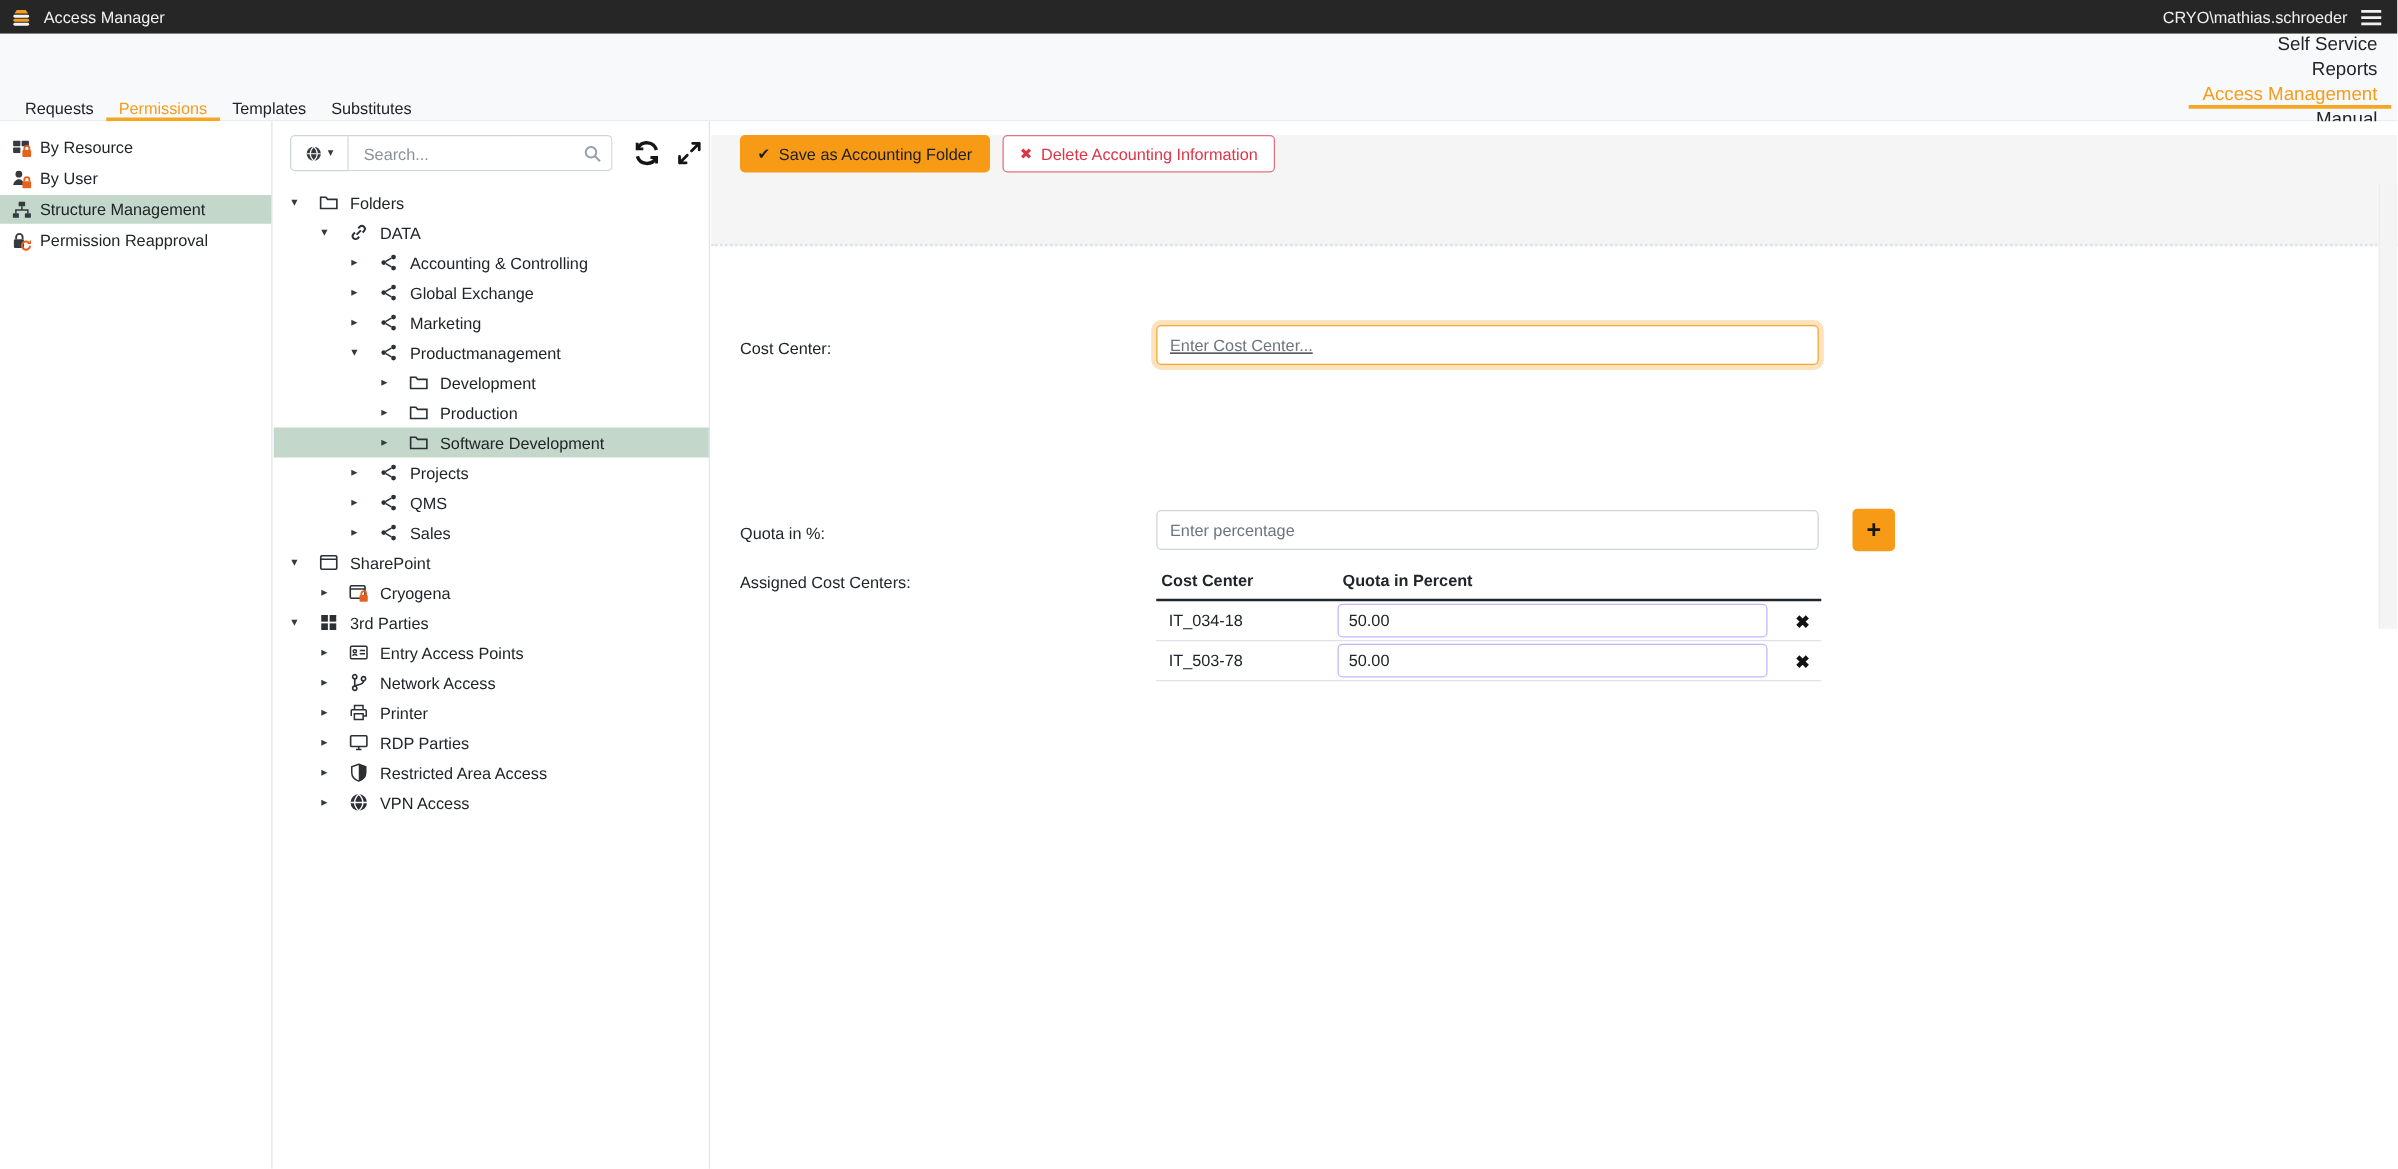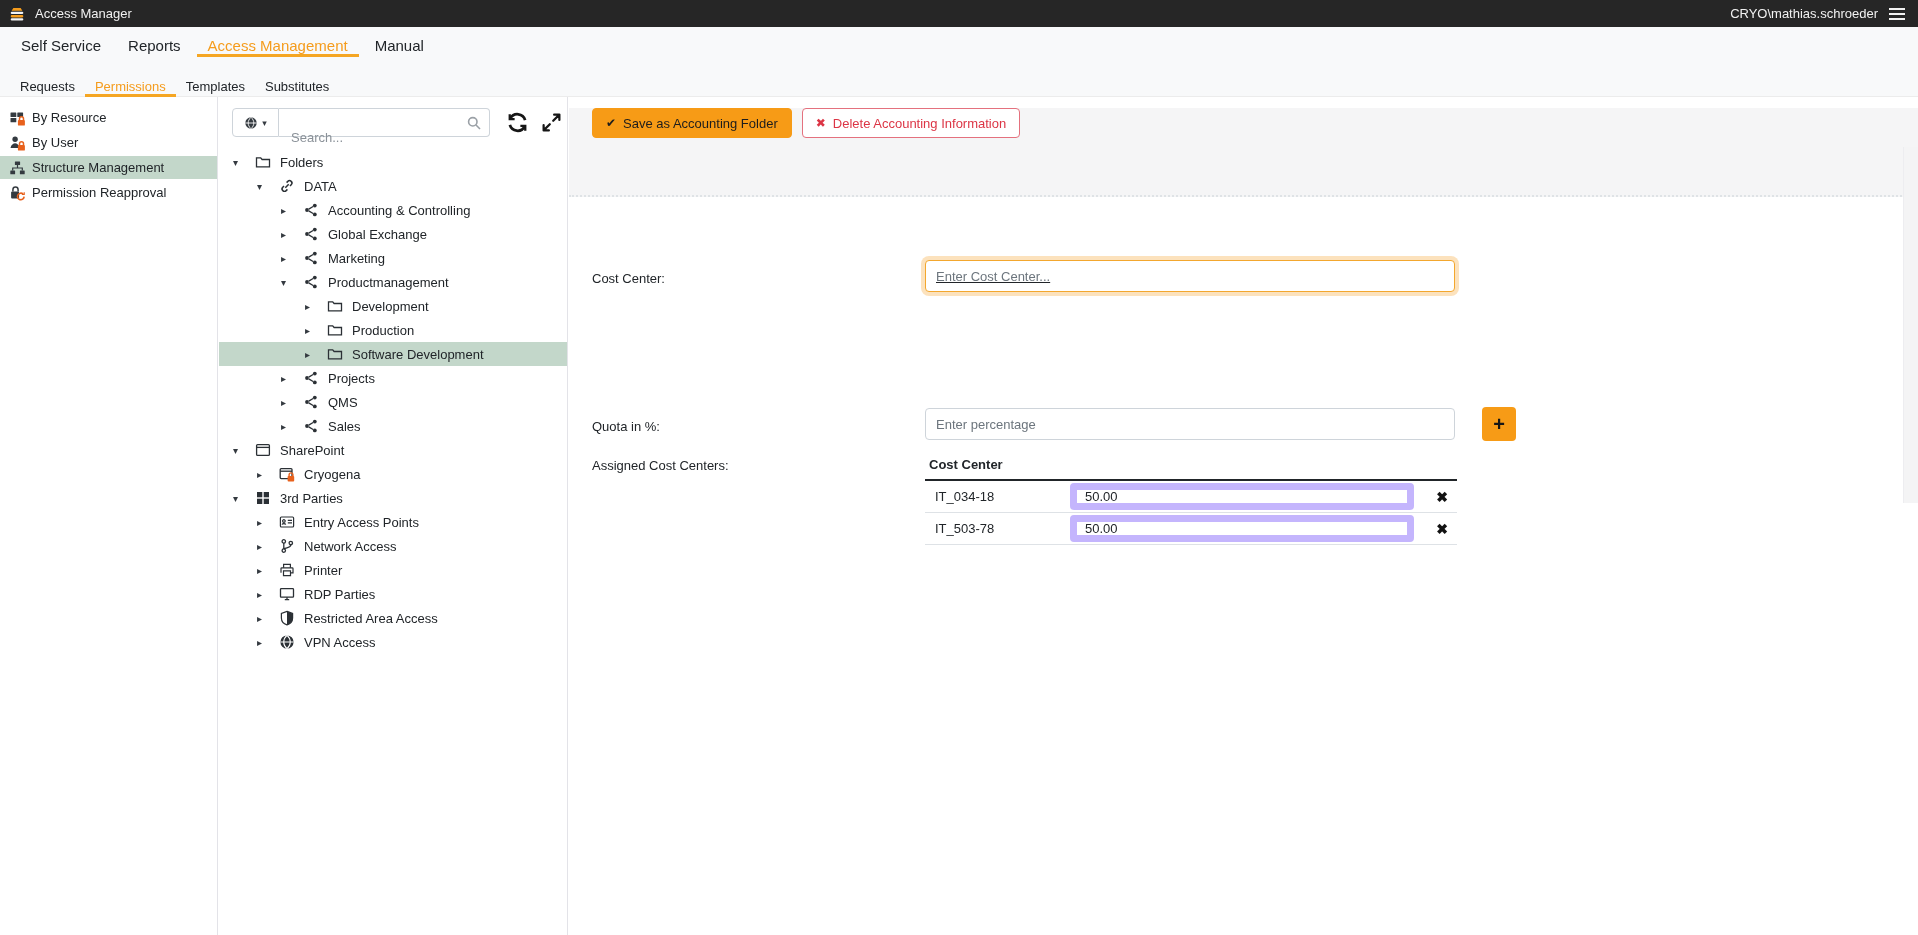--- a/index.html
+++ b/index.html
@@ -12,41 +12,41 @@
   
   .topbar{position:absolute;left:0;top:0;width:100%;height:27px;background:#262626;
     display:flex;align-items:center;color:#fff;}
   .topbar .logo{width:20px;height:18px;margin:0 8px 0 7px;display:inline-block;}
   .topbar .apptitle{font-size:13px;color:#f1f1f1;}
   .topbar .spacer{flex:1;}
   .topbar .user{font-size:13px;color:#f1f1f1;margin-right:10px;}
   .topbar .burger{width:18px;height:14px;margin-right:12px;cursor:pointer;}
   
   .navwrap{position:absolute;left:0;top:27px;width:100%;height:70px;background:#f8f9fa;border-bottom:1px solid #ececec;box-sizing:border-box;}
-  .mainnav{display:flex;align-items:center;height:39px;padding-left:10px;}
+  .mainnav{display:flex;align-items:flex-end;height:39px;padding-left:10px;flex-direction:column;}
   .mainnav .item{padding:0 11px;margin-right:5px;display:flex;align-items:center;font-size:15px;color:#212529;cursor:pointer;border-bottom:3px solid transparent;box-sizing:border-box;}
   .mainnav .item.active{color:#f59c1c;border-bottom-color:#f5a623;}
   .subnav{display:flex;align-items:flex-end;height:31px;padding-left:10px;}
   .subnav .item{padding:0 10px;display:flex;align-items:center;font-size:13px;color:#212529;cursor:pointer;border-bottom:3px solid transparent;box-sizing:border-box;}
   .subnav .item.active{color:#f59c1c;border-bottom-color:#f5a623;}
   
   .sidebar{position:absolute;left:0;top:97px;width:218px;bottom:0;background:#fff;border-right:1px solid #e3e3e8;box-sizing:border-box;padding-top:9px;}
   .sidebar .item{height:23px;display:flex;align-items:center;padding-left:9px;cursor:pointer;margin-bottom:2px;}
   .sidebar .item.selected{background:#c3d7ca;}
   .sidebar .item .sicon{width:17px;height:16px;margin-right:6px;flex:none;color:#343a40;}
   .sidebar .item .slabel{font-size:13px;color:#212529;white-space:nowrap;}
   
   .treepanel{position:absolute;left:219px;top:97px;width:349px;bottom:0;background:#fff;border-right:1px solid #e3e3e8;box-sizing:border-box;}
   .treetools{display:flex;align-items:center;margin:11px 0 0 13px;height:29px;}
   .filterbtn{height:29px;width:47px;border:1px solid #ced4da;border-radius:4px 0 0 4px;background:#fff;
     display:flex;align-items:center;justify-content:center;gap:4px;cursor:pointer;box-sizing:border-box;color:#343a40;}
   .filterbtn .caret{font-size:9px;color:#343a40;}
   .searchbox{height:29px;width:211px;border:1px solid #ced4da;border-left:none;border-radius:0 4px 4px 0;
     box-sizing:border-box;position:relative;background:#fff;}
-  .searchbox input{border:none;outline:none;width:170px;height:25px;margin:15px 0 0 10px;font-size:13px;
+  .searchbox input{border:none;outline:none;width:170px;height:25px;margin:1px 0 0 10px;font-size:13px;
     font-family:inherit;color:#212529;background:transparent;}
   .searchbox input::placeholder{color:#8a9198;}
   .searchbox .mag{position:absolute;right:7px;top:6px;width:16px;height:16px;color:#9aa0a6;}
   .tool{width:23px;height:23px;margin-left:16px;color:#161616;cursor:pointer;}
   .tool.expand{margin-left:12px;width:21px;height:21px;}
   .tree{margin-top:13px;}
   .trow{height:24px;display:flex;align-items:center;cursor:pointer;}
   .trow.selected{background:#c3d7ca;}
   .trow .caret{width:22px;text-align:left;font-size:10px;color:#343a40;flex:none;}
   .trow .ticon{width:16px;height:16px;margin-right:9px;flex:none;color:#2b3035;}
@@ -73,21 +73,21 @@
   .finput::placeholder{color:#6c757d;}
   .finput.focused{border:1px solid #f3a72e;box-shadow:0 0 0 4px rgba(246,168,55,.33);}
   .plusbtn{position:absolute;left:913px;width:34px;height:34px;background:#f79b16;border:none;border-radius:4px;
     font-size:20px;font-weight:700;color:#161616;cursor:pointer;display:flex;align-items:center;justify-content:center;}
   
   .ctable{position:absolute;left:356px;width:532px;}
   .ctable .hrow{display:grid;grid-template-columns:145px 357px 30px;border-bottom:2px solid #212529;}
   .ctable .hcell{font-weight:700;font-size:13px;padding:4px 4px 7px 4px;}
   .ctable .drow{display:grid;grid-template-columns:145px 357px 30px;align-items:center;border-bottom:1px solid #dee2e6;height:31px;}
   .ctable .dcell{font-size:13px;padding-left:10px;color:#212529;}
-  .ctable .qinput{width:344px;height:27px;border:7px solid #c4b5fd;border-radius:4px;box-sizing:border-box;
+  .ctable .qinput{width:344px;height:27px;border:1px solid #c4b5fd;border-radius:4px;box-sizing:border-box;
     font-size:13px;font-family:inherit;color:#212529;padding:0 8px;outline:none;}
   .ctable .xbtn{background:none;border:none;font-size:14px;font-weight:900;color:#111;cursor:pointer;text-align:center;padding:0;}
   .scrollstrip{position:absolute;right:0;top:50px;width:15px;height:356px;background:#f4f4f5;border-left:1px solid #ededf0;box-sizing:border-box;}
   svg{display:block;}
 </style>
 </head>
 <body>
 
 <div class="topbar">
   <span class="logo">
@@ -492,20 +492,21 @@
     <input class="finput focused" style="top: 63px; text-decoration: underline;" type="text" placeholder="Enter Cost Center...">
     <label class="flabel" style="top:222px;">Quota in %:</label>
     <input class="finput" style="top: 211px;" type="text" placeholder="Enter percentage">
     <button class="plusbtn" style="top:210px;">
       <span>+</span>
     </button>
     <label class="flabel" style="top:261px;">Assigned Cost Centers:</label>
     <div class="ctable" style="top:256px;" id="ctable">
         <div class="hrow">
           <div class="hcell">Cost Center</div>
+          <div class="hcell">Quota in Percent</div>
           <div class="hcell"></div>
         </div>
         <div class="drow">
           <div class="dcell">IT_034-18</div>
           <div><input class="qinput" type="text" value="50.00" style=""></div>
           <button class="xbtn">✖</button>
         </div>
         <div class="drow">
           <div class="dcell">IT_503-78</div>
           <div><input class="qinput" type="text" value="50.00" style=""></div>

